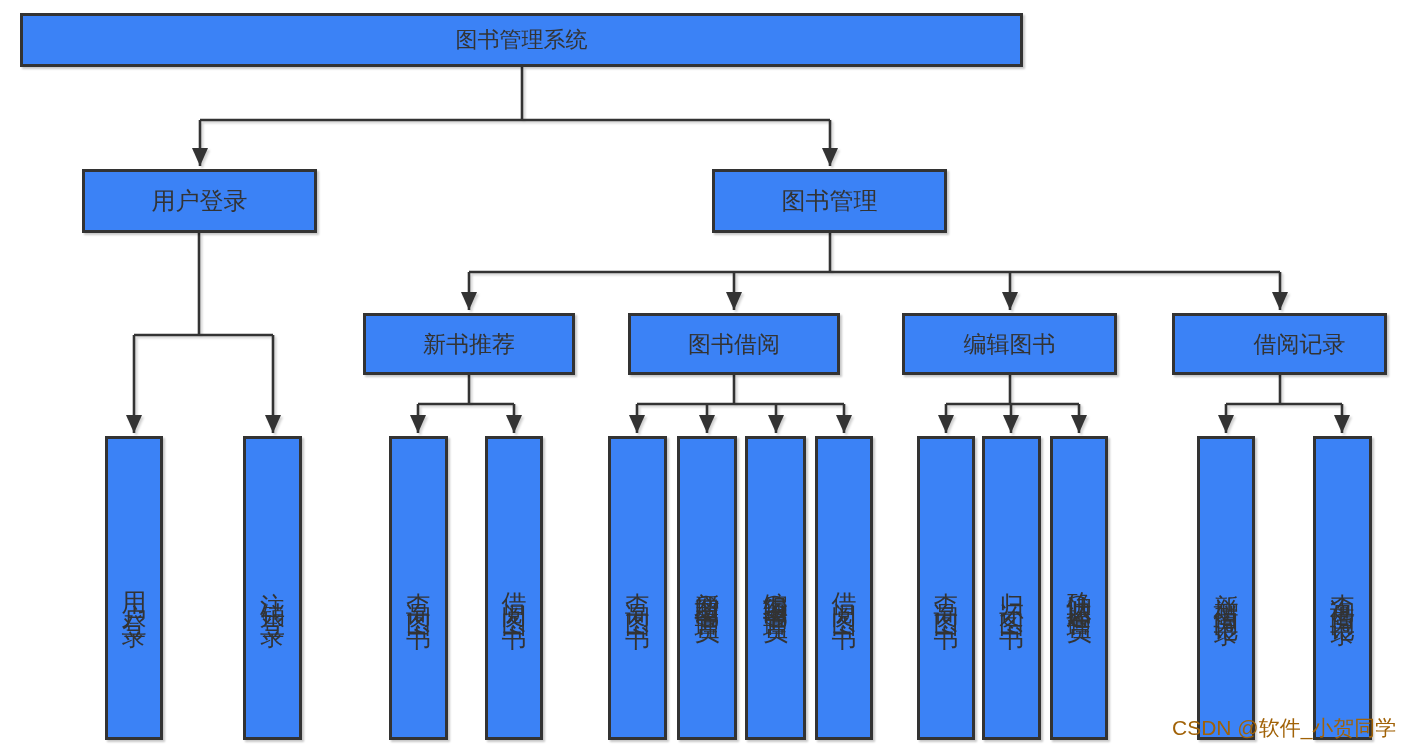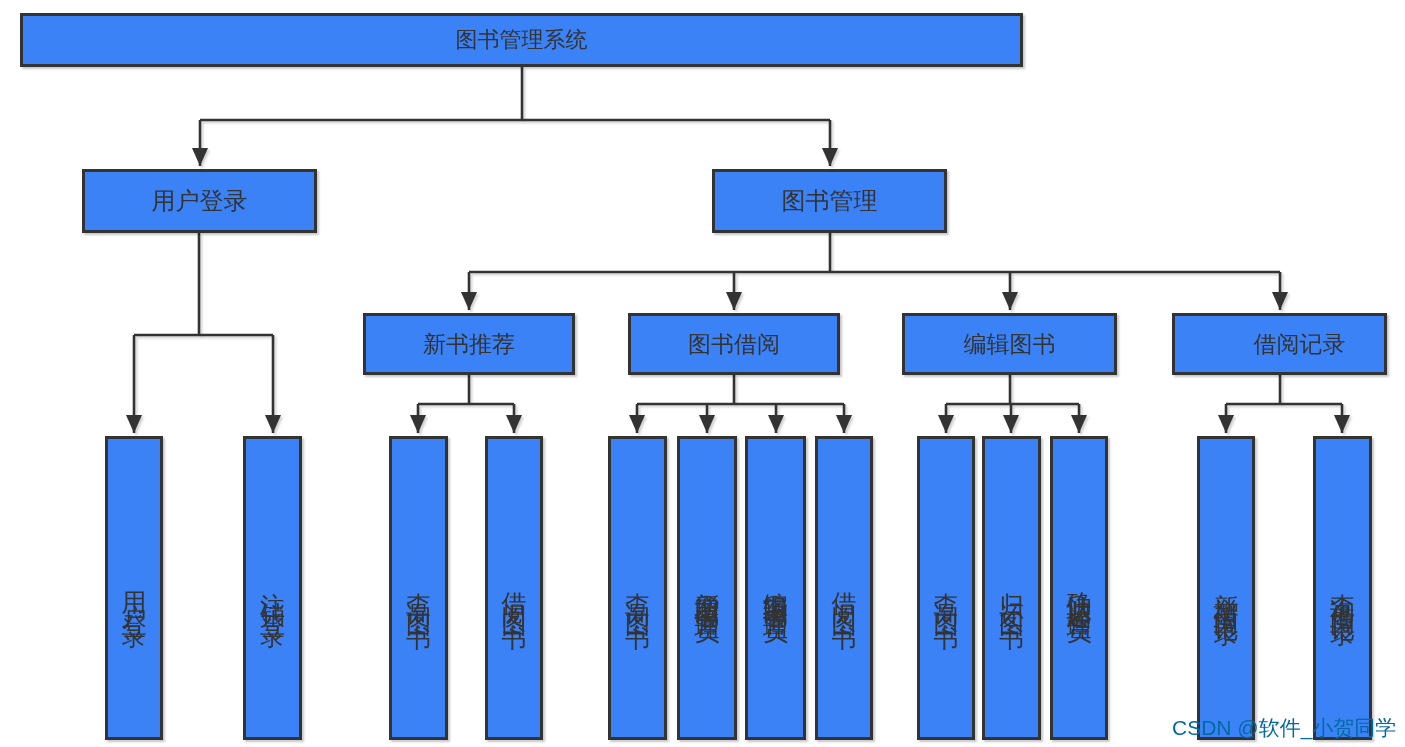--- a/index.html
+++ b/index.html
@@ -41,21 +41,21 @@
     color: #333333;
   }
   .vt4 { letter-spacing: 11px; margin-bottom: -11px; }
   .vt6 { letter-spacing: 6px;  margin-bottom: -6px; }
   .vt9 { letter-spacing: 4px;  margin-bottom: -4px; }
   .watermark {
     position: absolute;
     left: 1172px;
     top: 714px;
     font-size: 21px;
-    color: #0369a1;
+    color: #a16207;
     white-space: nowrap;
     z-index: 5;
   }
 </style>
 </head>
 <body>
 
 <div class="stage">
 
   <svg class="wires" viewBox="0 0 1405 747" aria-hidden="true">

